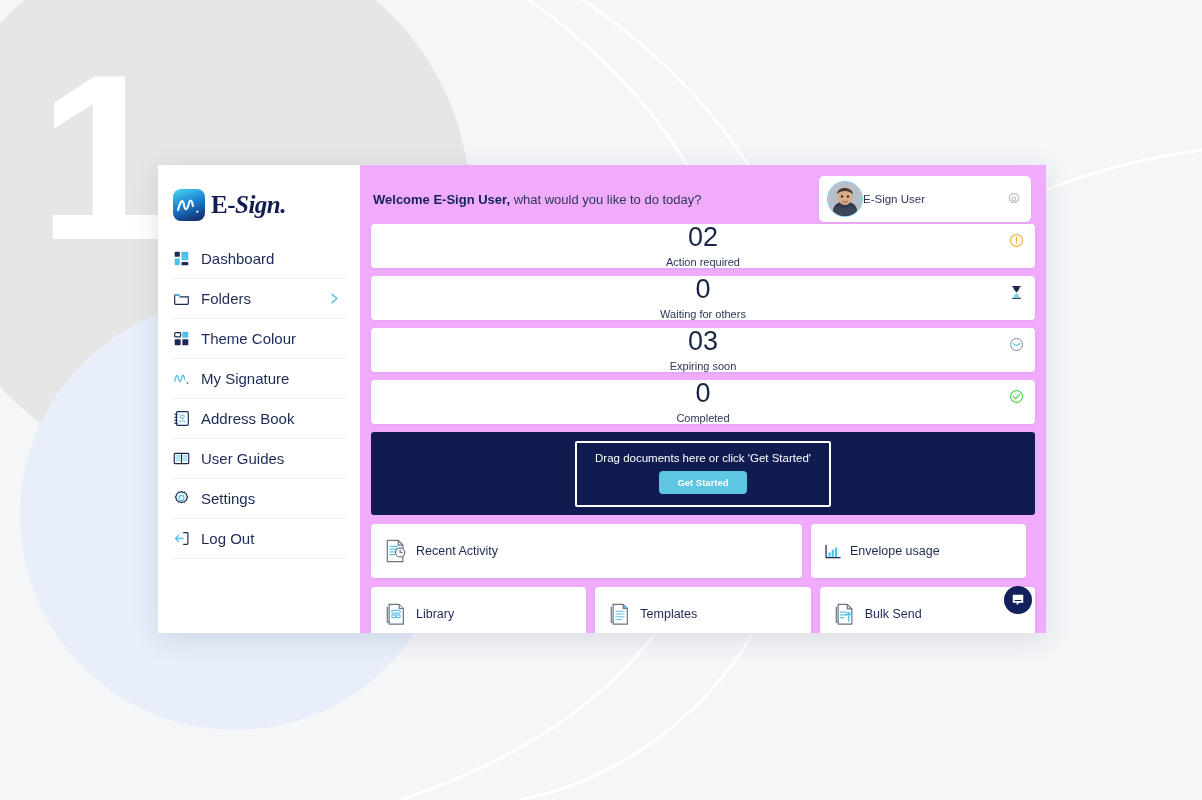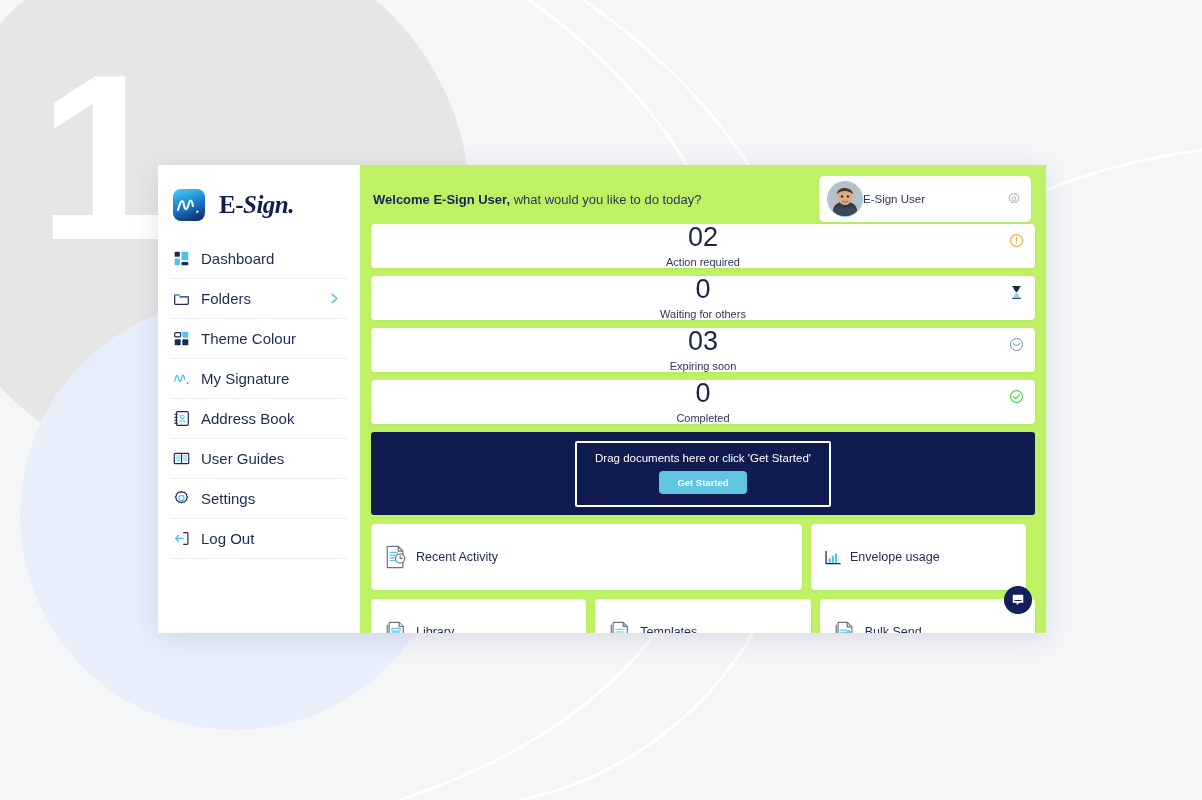--- a/index.html
+++ b/index.html
@@ -69,21 +69,21 @@
   #sidebar {
     width: 202px;
     background: #ffffff;
     padding: 0 13px;
     box-sizing: border-box;
     flex: 0 0 202px;
   }
   #brand {
     display: flex;
     align-items: center;
-    gap: 14px;
+    gap: 6px;
     padding: 24px 0 18px 2px;
   }
   .brand-mark {
     width: 32px;
     height: 32px;
     border-radius: 8px;
     background: linear-gradient(160deg, #46d6f0 0%, #1b7ed1 48%, #111f5c 100%);
     position: relative;
     flex: 0 0 32px;
   }
@@ -124,21 +124,21 @@
   .nav-chevron {
     position: absolute;
     right: 6px;
     width: 13px;
     height: 13px;
   }
 
   
   #main {
     flex: 1;
-    background: #bef264;
+    background: #f0abfc;
     padding: 11px 11px 0 11px;
     box-sizing: border-box;
     position: relative;
   }
 
   #topbar {
     display: flex;
     align-items: center;
     justify-content: space-between;
     height: 46px;
@@ -255,21 +255,21 @@
 
   
   .tile-row {
     display: flex;
     gap: 9px;
     margin-top: 9px;
   }
   .tile {
     background: #ffffff;
     border-radius: 4px;
-    height: 66px;
+    height: 54px;
     display: flex;
     align-items: center;
     padding-left: 14px;
     gap: 9px;
     box-shadow: 0 1px 3px rgba(30,40,80,.07);
     cursor: pointer;
     box-sizing: border-box;
   }
   .tile-wide  { flex: 0 0 431px; }
   .tile-right { flex: 0 0 215px; }

